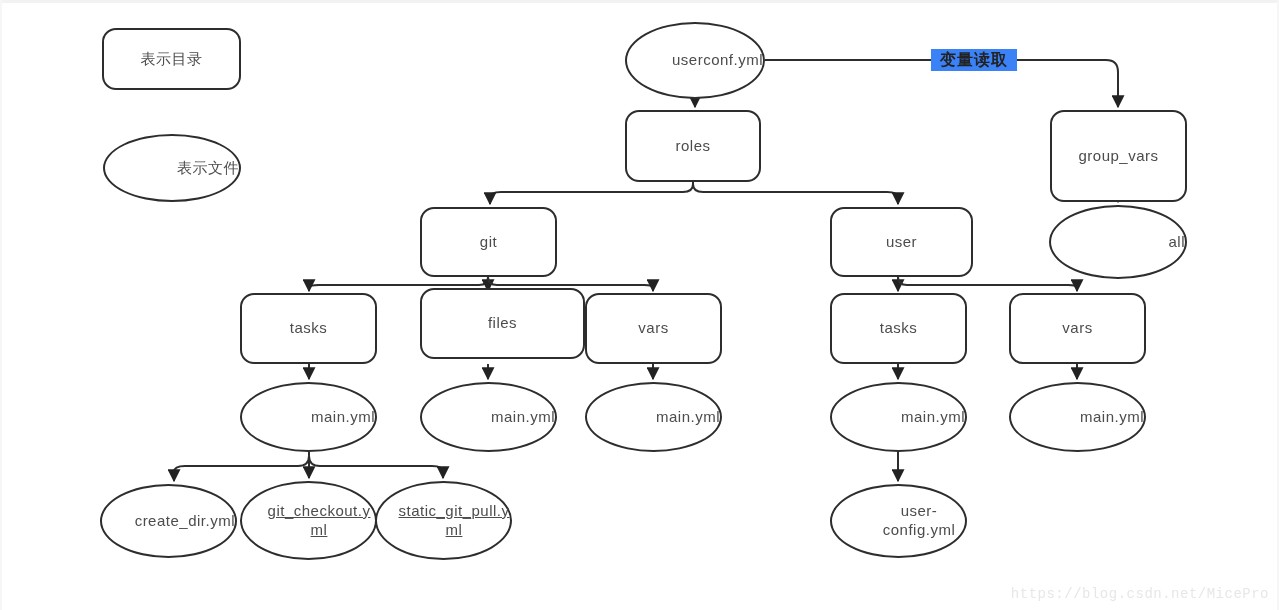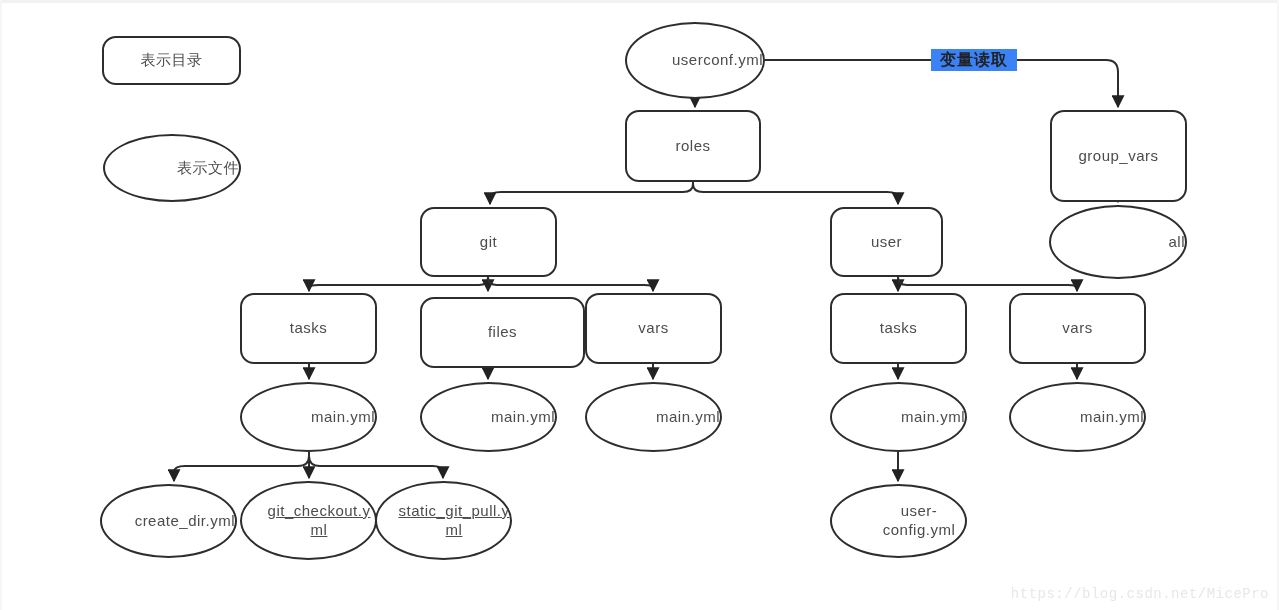--- a/index.html
+++ b/index.html
@@ -78,21 +78,21 @@
       <path d="M898,277 V291" marker-end="url(#arrow)"></path>
       <path d="M898,277 Q898,285 907,285 H1068 Q1077,285 1077,288 V291" marker-end="url(#arrow)"></path>
 
       <path d="M898,364 V379" marker-end="url(#arrow)"></path>
       <path d="M1077,364 V379" marker-end="url(#arrow)"></path>
 
       <path d="M898,452 V481" marker-end="url(#arrow)"></path>
     </g>
   </svg>
 
-  <div class="node rect" style="left:102px;top:36px;width:139px;height:49px">
+  <div class="node rect" style="left:102px;top:28px;width:139px;height:62px">
     <span class="nlabel">表示目录</span>
   </div>
   <div class="node ellipse" style="left:103px;top:134px;width:138px;height:68px">
     <span class="nlabel">表示文件</span>
   </div>
 
   <div class="edge-label">变量读取</div>
 
   <div class="node ellipse" style="left:625px;top:22px;width:140px;height:77px">
     <span class="nlabel">userconf.yml</span>
@@ -107,28 +107,28 @@
   </div>
 
   <div class="node ellipse" style="left:1049px;top:205px;width:138px;height:74px">
     <span class="nlabel">all</span>
   </div>
 
   <div class="node rect" style="left:420px;top:207px;width:137px;height:70px">
     <span class="nlabel">git</span>
   </div>
 
-  <div class="node rect" style="left:830px;top:207px;width:113px;height:70px">
+  <div class="node rect" style="left:830px;top:207px;width:143px;height:70px">
     <span class="nlabel">user</span>
   </div>
 
   <div class="node rect" style="left:240px;top:293px;width:137px;height:71px">
     <span class="nlabel">tasks</span>
   </div>
-  <div class="node rect" style="left:420px;top:297px;width:165px;height:71px">
+  <div class="node rect" style="left:420px;top:288px;width:165px;height:71px">
     <span class="nlabel">files</span>
   </div>
   <div class="node rect" style="left:585px;top:293px;width:137px;height:71px">
     <span class="nlabel">vars</span>
   </div>
 
   <div class="node ellipse" style="left:240px;top:382px;width:137px;height:70px">
     <span class="nlabel">main.yml</span>
   </div>
   <div class="node ellipse" style="left:420px;top:382px;width:137px;height:70px">

